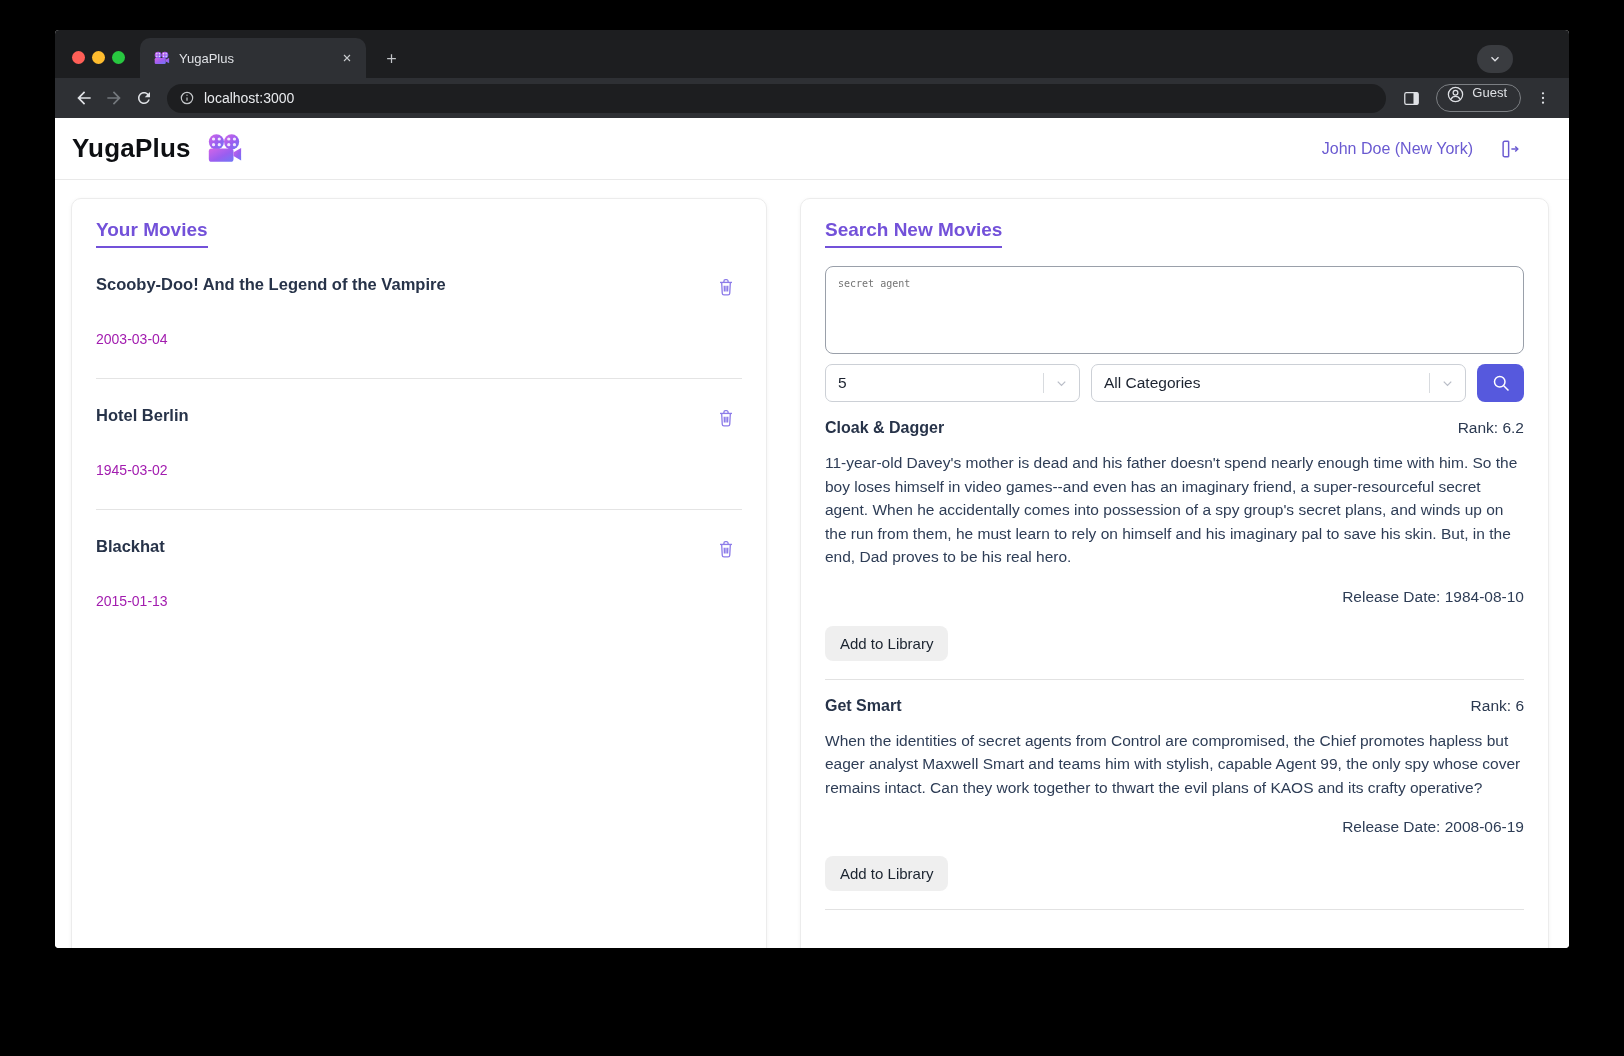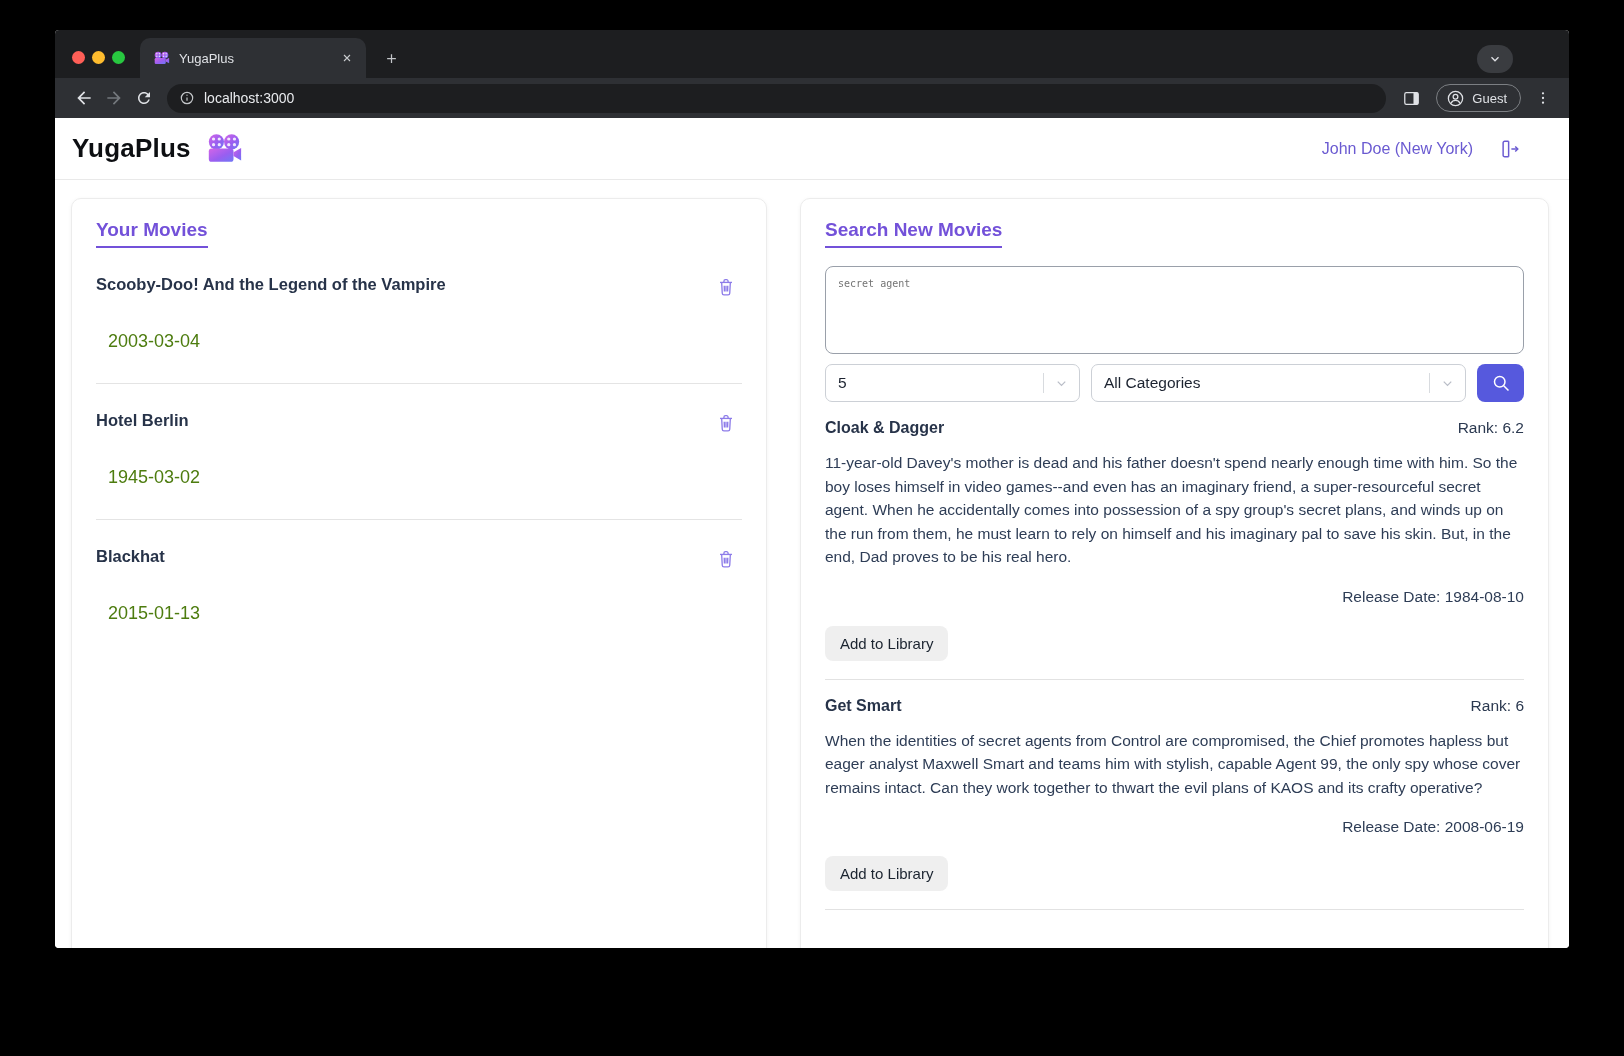--- a/index.html
+++ b/index.html
@@ -19,21 +19,21 @@
   .icon-btn { display:flex; align-items:center; justify-content:center; cursor:pointer; }
   .tab-close { width:18px; height:18px; border-radius:4px; }
   .newtab { position:absolute; left:322px; bottom:6px; width:28px; height:28px; border-radius:50%; }
   .tabsearch { position:absolute; right:56px; top:15px; width:36px; height:28px; border-radius:14px; background:#3a3c40; }
 
   .toolbar { height:40px; background:#2e3034; flex:none; display:flex; align-items:center; padding:0 14px; }
   .nav-btn { width:30px; height:30px; border-radius:50%; }
   .urlbar { flex:1; height:29px; background:#1d1e20; border-radius:15px; margin:0 10px 0 8px;
             display:flex; align-items:center; padding:11px 12px; }
   .url-text { color:#e8eaed; font-size:14px; margin-left:9px; }
-  .guest { height:28px; border:1px solid #7c7f83; border-radius:14px; display:flex; align-items:center;
+  .guest { height:28px; border:1px solid #7c7f83; border-radius:14px; display:flex; 
            gap:7px; padding:0 13px 0 9px; margin:0 10px; color:#dfe1e5; font-size:13px; }
 
   
   .page { flex:1; background:#fff; display:flex; flex-direction:column; overflow:hidden; }
   .appheader { height:62px; flex:none; border-bottom:1px solid #e9e9e9; display:flex; align-items:center;
                padding:0 48px 0 17px; }
   .brand { font-size:26px; font-weight:bold; color:#0d0f12; letter-spacing:.2px; }
   .brand-icon { margin-left:14px; }
   .spacer { flex:1; }
   .user-link { color:#6a5ad1; font-size:16px; }
@@ -47,21 +47,21 @@
 
   .section-title { display:inline-block; color:#7351d9; font-size:19px; font-weight:bold;
                    border-bottom:2px solid #7351d9; padding-bottom:5px; }
 
   
   .movie-item { padding:27px 0 31px; border-bottom:1px solid #e4e4e4; }
   .movie-item:last-child { border-bottom:none; }
   .movie-head { display:flex; align-items:flex-start; justify-content:space-between; }
   .movie-title { font-size:16.5px; font-weight:bold; color:#273349; }
   .trash-btn { background:none; border:none; cursor:pointer; padding:2px; margin-right:4px; }
-  .movie-date { margin-top:29px; font-size:18px; color:#4d7c0f;margin-left:12px; }
+  .movie-date { margin-top:29px; font-size:14px; color:#a21caf; }
 
   
   .search-box { margin-top:18px; width:100%; height:88px; border:1px solid #9aa0aa; border-radius:8px;
                 padding:11px 12px; font-family:"DejaVu Sans Mono", monospace; font-size:10px; color:#737373;
                 resize:none; display:block; }
   .controls { display:flex; gap:11px; margin-top:10px; }
   .selectbox { height:38px; border:1px solid #ccd0d6; border-radius:7px; display:flex; align-items:center;
                font-size:15.5px; color:#1c2330; cursor:pointer; background:#fff; }
   .selectbox .val { padding-left:12px; flex:1; }
   .selectbox .vline { width:1px; height:20px; background:#d8dbdf; }

